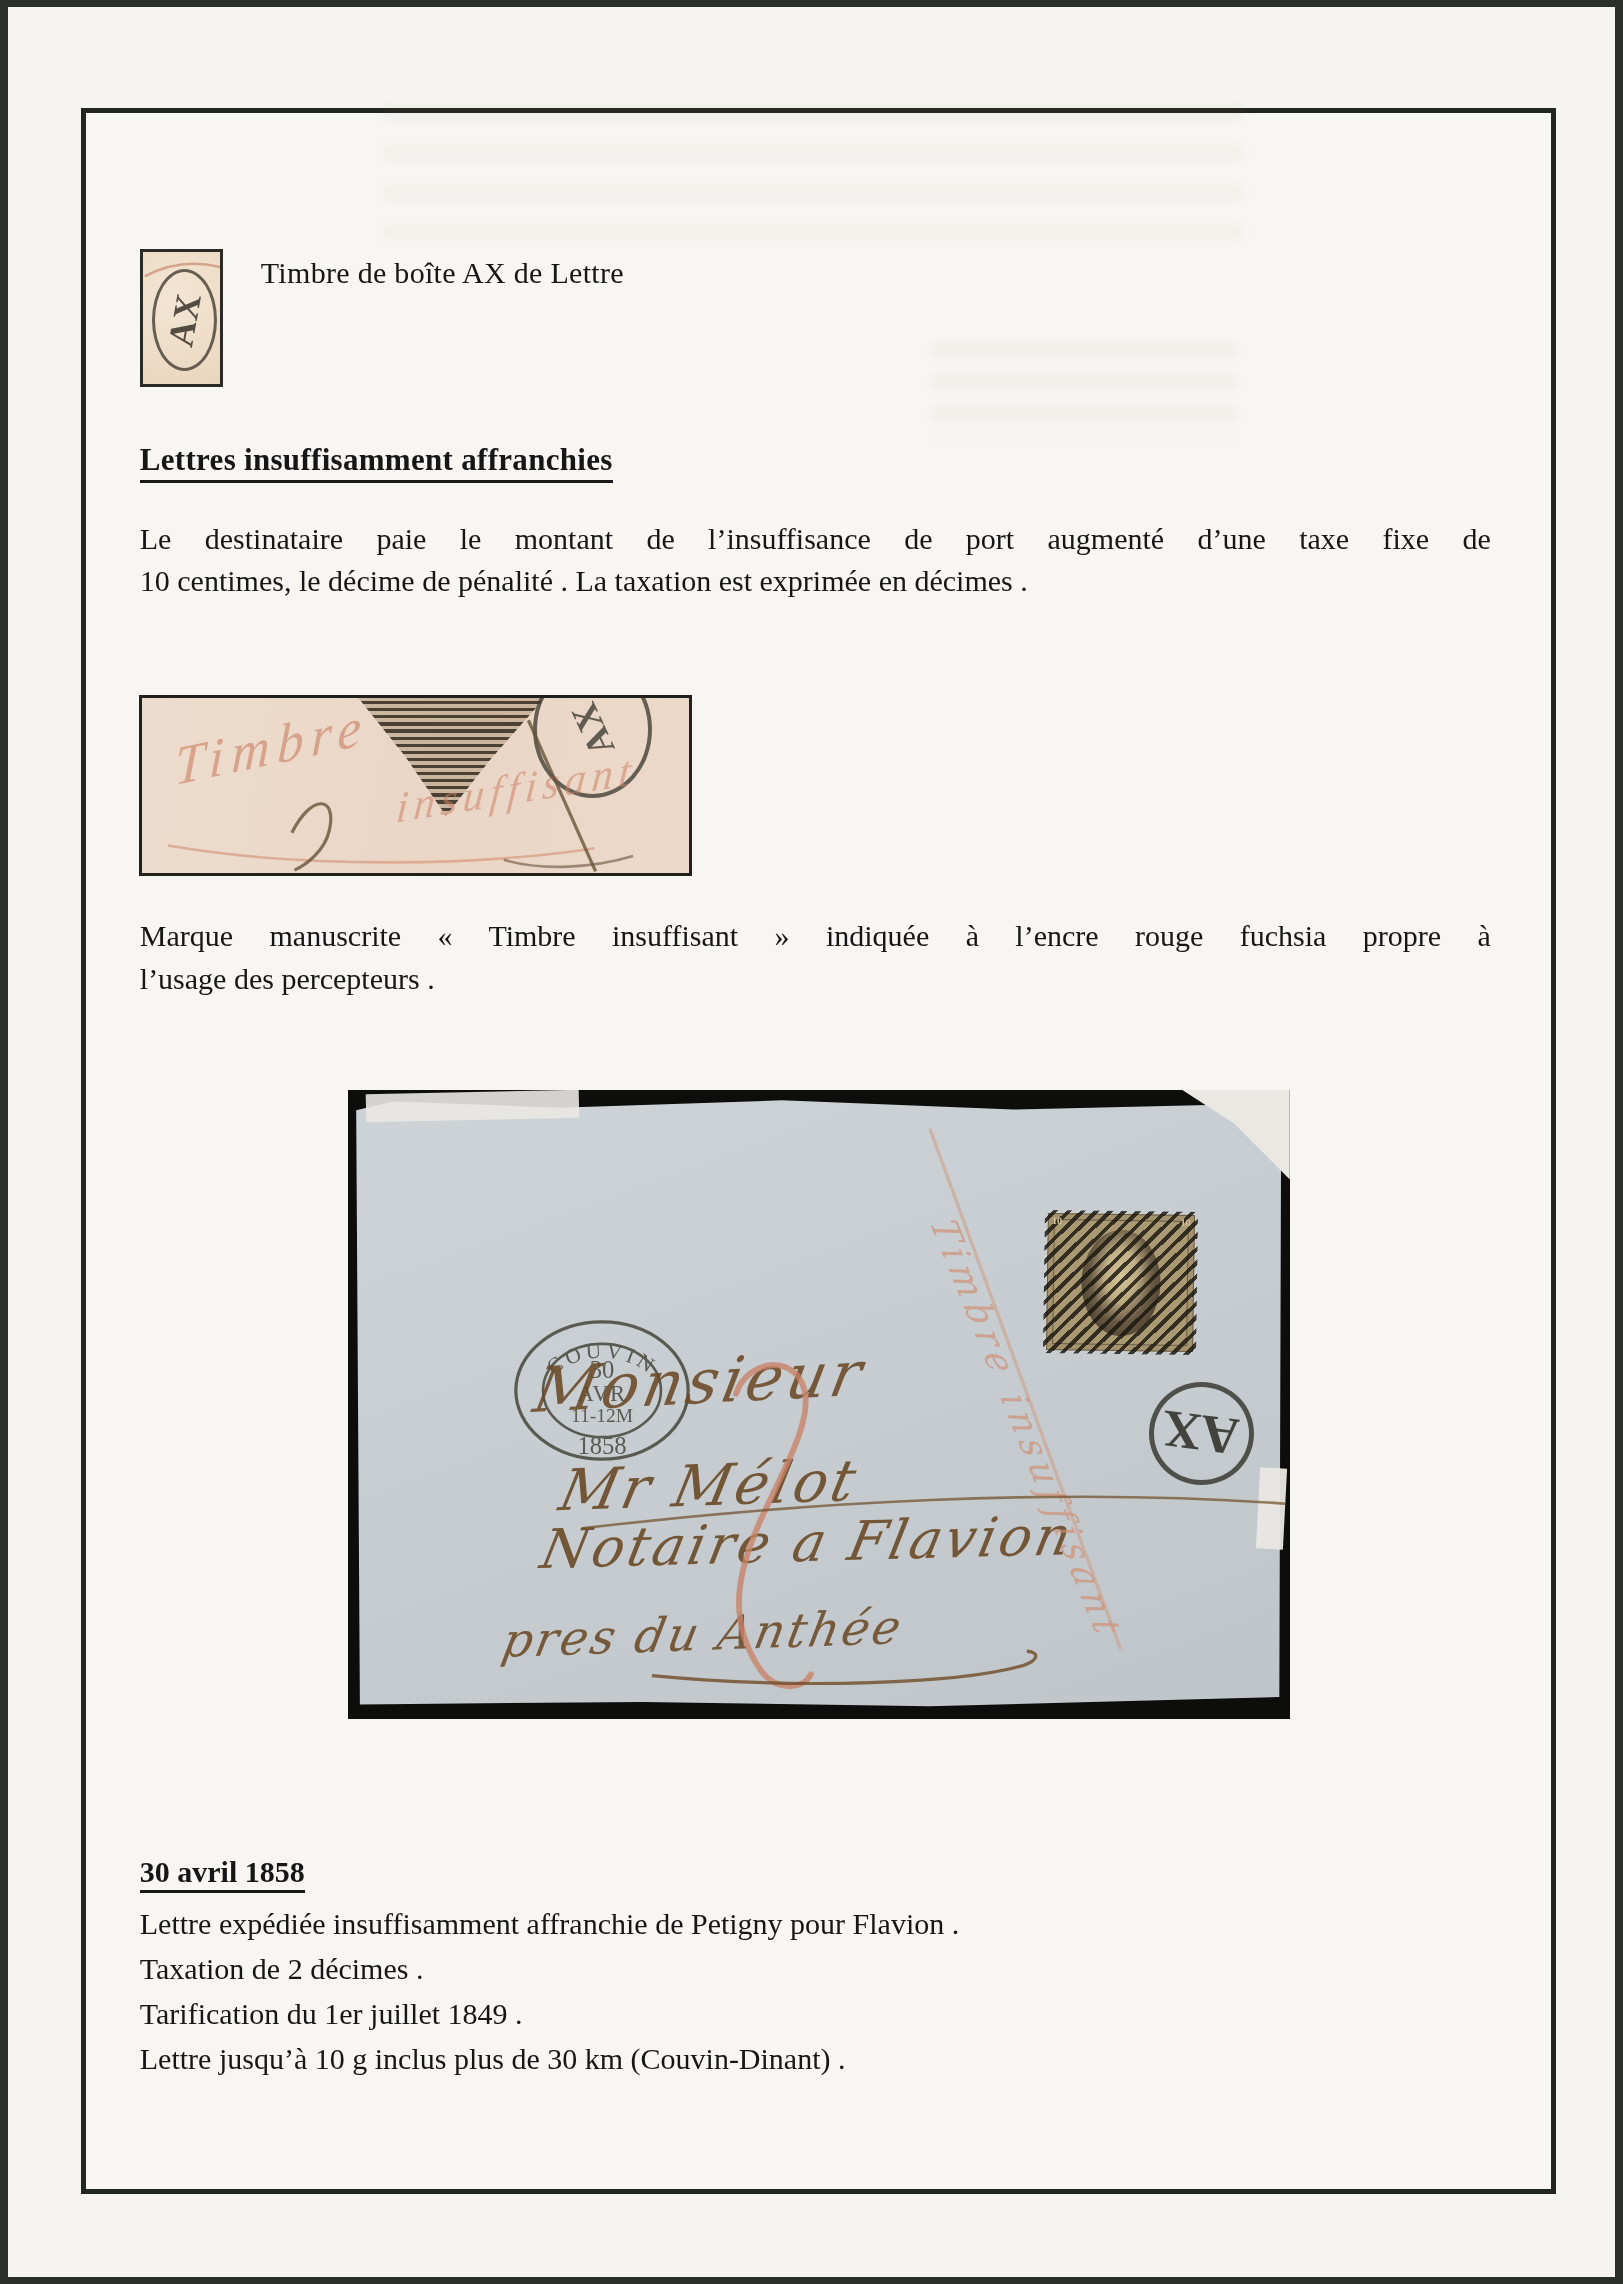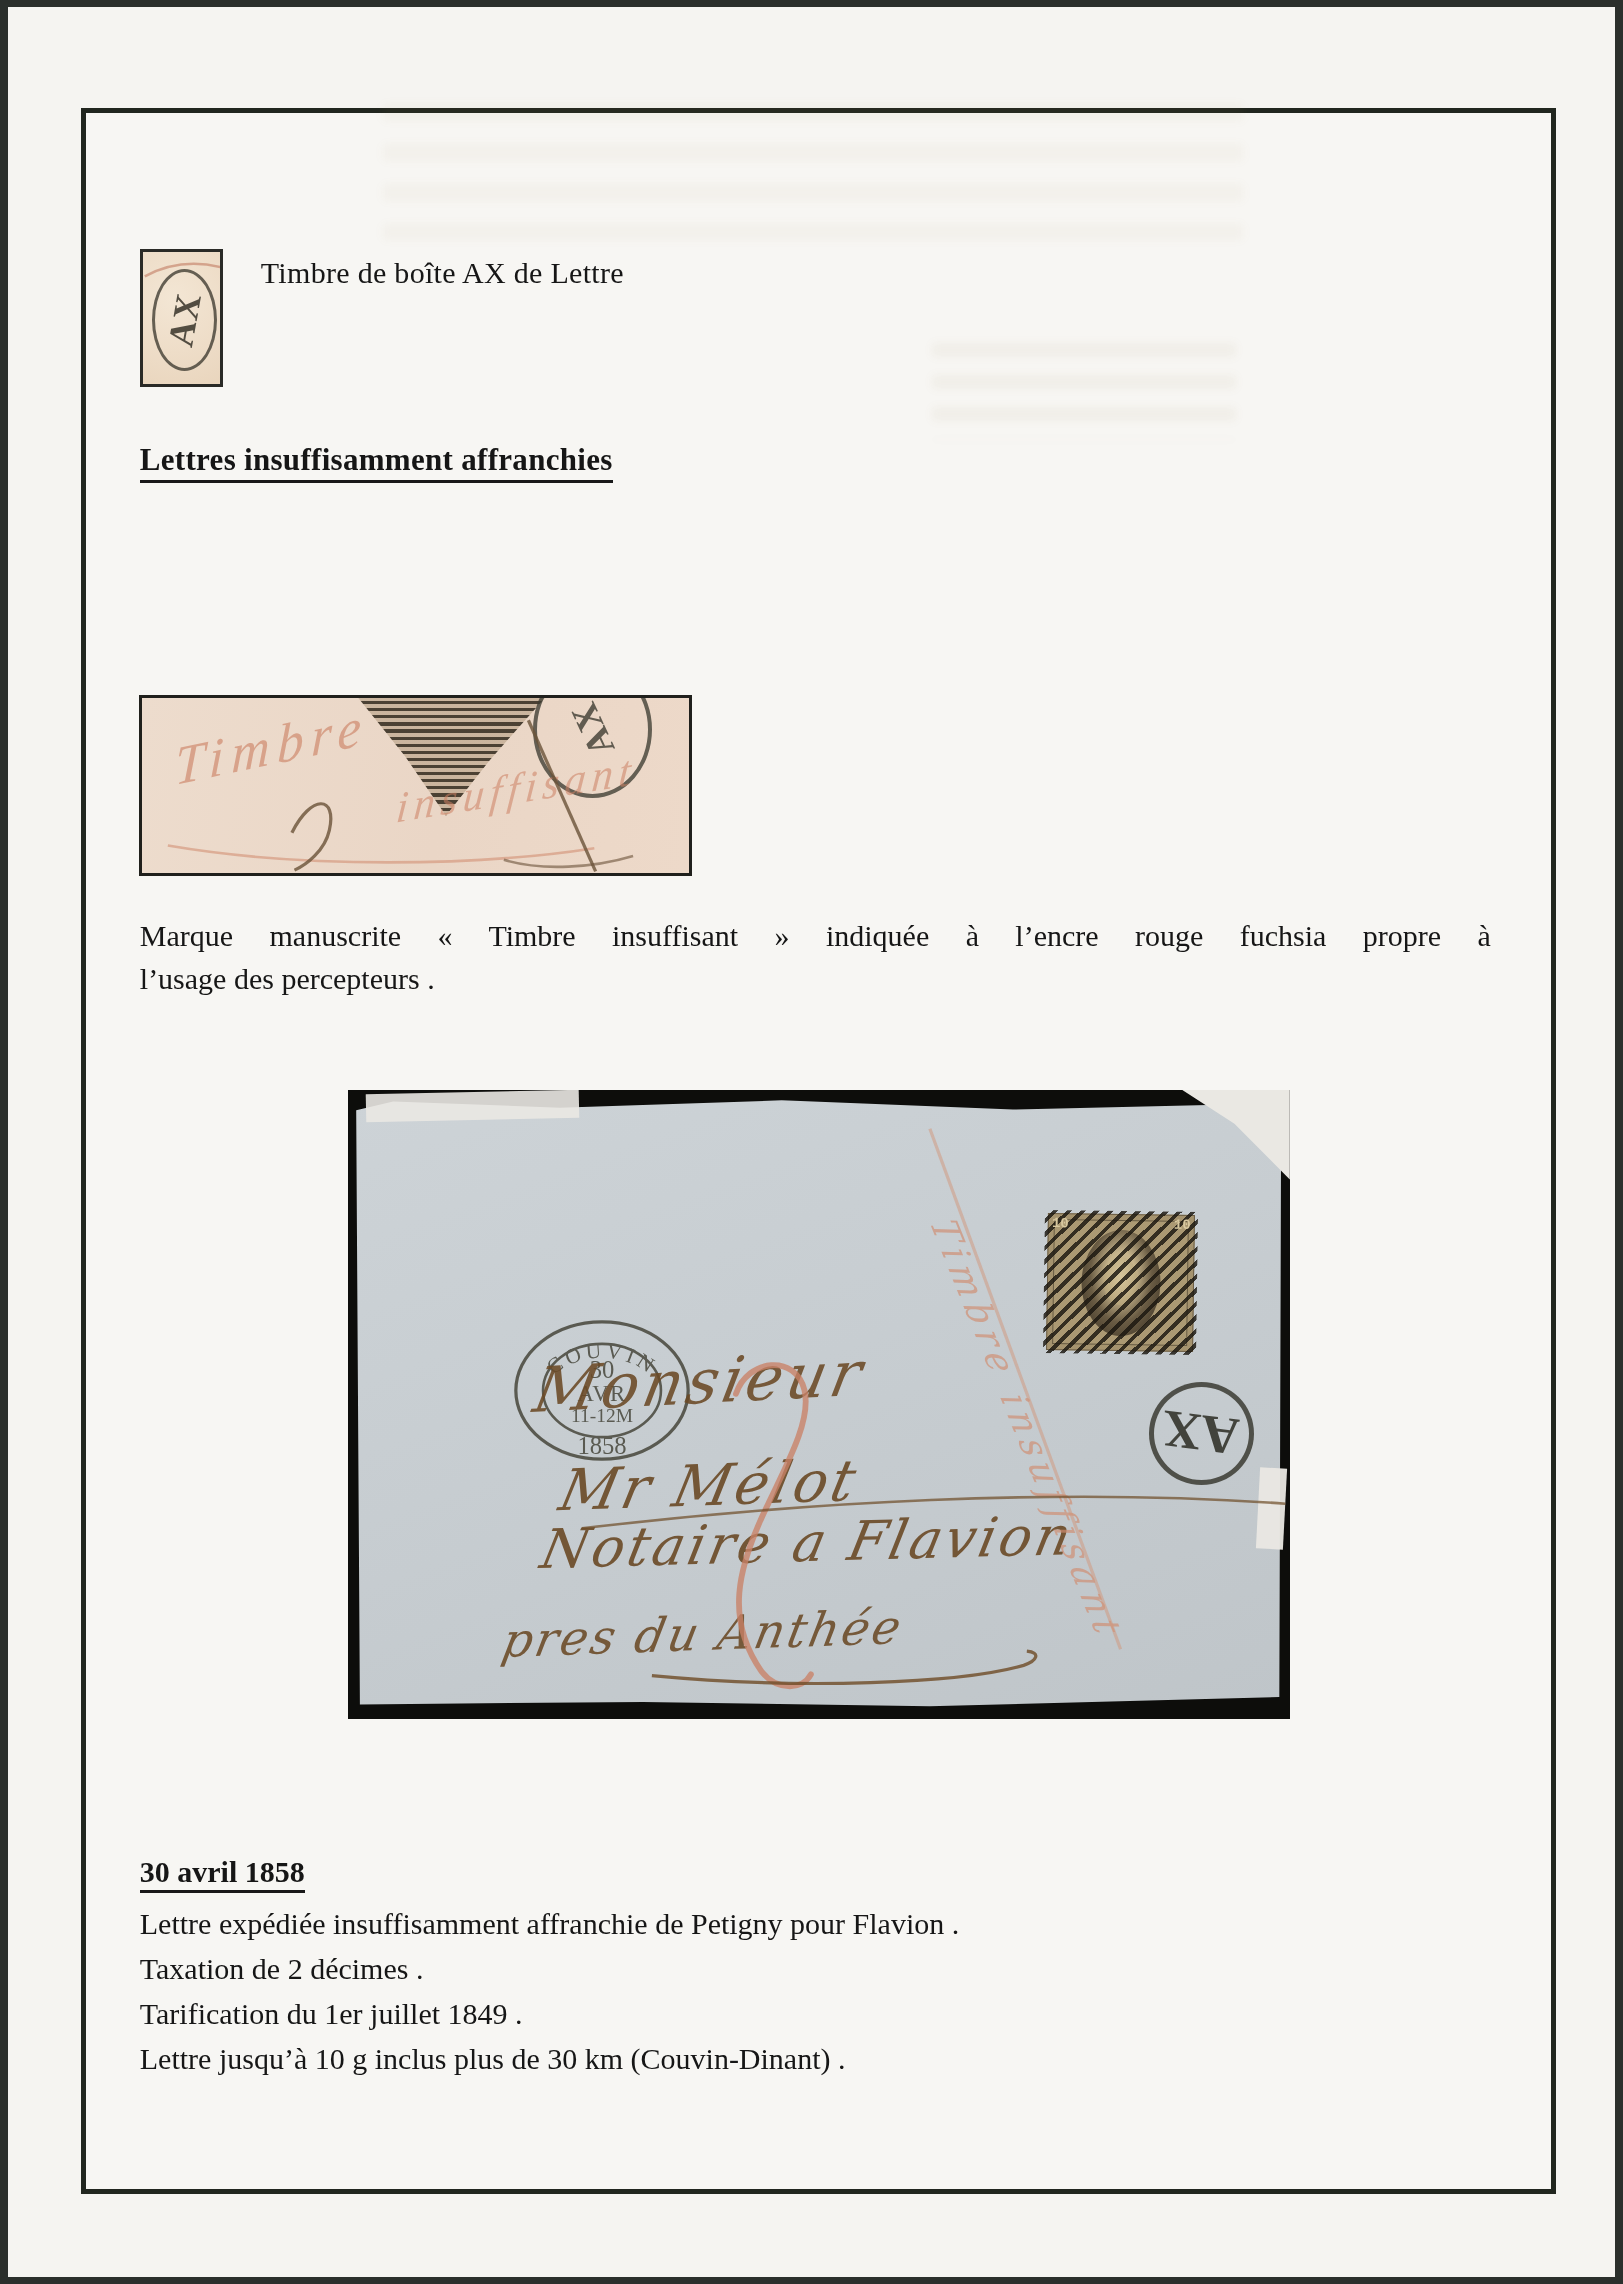--- a/index.html
+++ b/index.html
@@ -125,21 +125,21 @@
   }
   .stamp-face{
     position:absolute;left:50%;top:26%;width:34px;height:48px;transform:translateX(-50%);
     border-radius:50%;background:radial-gradient(ellipse at 50% 40%,#d8c79d 0%,#b8a67c 70%,#8a795a 100%);
     opacity:.9;
   }
   .stamp-cancel{
     position:absolute;left:-3.9px;top:-3.9px;right:-3.9px;bottom:-3.9px;
     background:repeating-linear-gradient(135deg,transparent 0 5.8px,rgba(26,22,15,.82) 5.8px 9.7px);
   }
-  .stamp-val{position:absolute;font-size:14px;color:#d8c89f;font-weight:bold;z-index:3;font-family:Liberation Mono, monospace;}
+  .stamp-val{position:absolute;font-size:10px;color:#d8c89f;font-weight:bold;z-index:3;}
   .stamp-val.tl{left:3.2px;top:1.3px;}
   .stamp-val.tr{right:3.2px;top:1.3px;}
   
   .cover-ax{
     position:absolute;left:801px;top:292px;width:105px;height:103px;
     box-sizing:border-box;border:5.2px solid rgba(52,52,44,.82);border-radius:50%;
     display:flex;align-items:center;justify-content:center;
     background:rgba(255,255,255,.03);
   }
   .cover-ax span{
@@ -178,20 +178,24 @@
       </svg>
       <div class="thumb-oval">
         <span class="thumb-ax">AX</span>
       </div>
     </div>
 
     <div class="caption">Timbre de boîte AX de Lettre</div>
 
     <div class="heading">Lettres insuffisamment affranchies</div>
 
+    <div class="para">
+      <div class="jline">Le destinataire paie le montant de l’insuffisance de port augmenté d’une taxe fixe de</div>
+      <div>10 centimes, le décime de pénalité . La taxation est exprimée en décimes .</div>
+    </div>
 
     <div class="fragment">
       <div class="frag-stampcorner"></div>
       <div class="frag-oval">
         <span class="frag-ax">AX</span>
       </div>
       <div class="frag-script1">Timbre</div>
       <div class="frag-script2">insuffisant</div>
       <svg class="frag-svg" width="546" height="175" viewBox="0 0 845 270">
         <path d="M 40 228 C 250 264, 520 260, 700 232" fill="none" stroke="rgba(205,130,100,.5)" stroke-width="4"></path>

